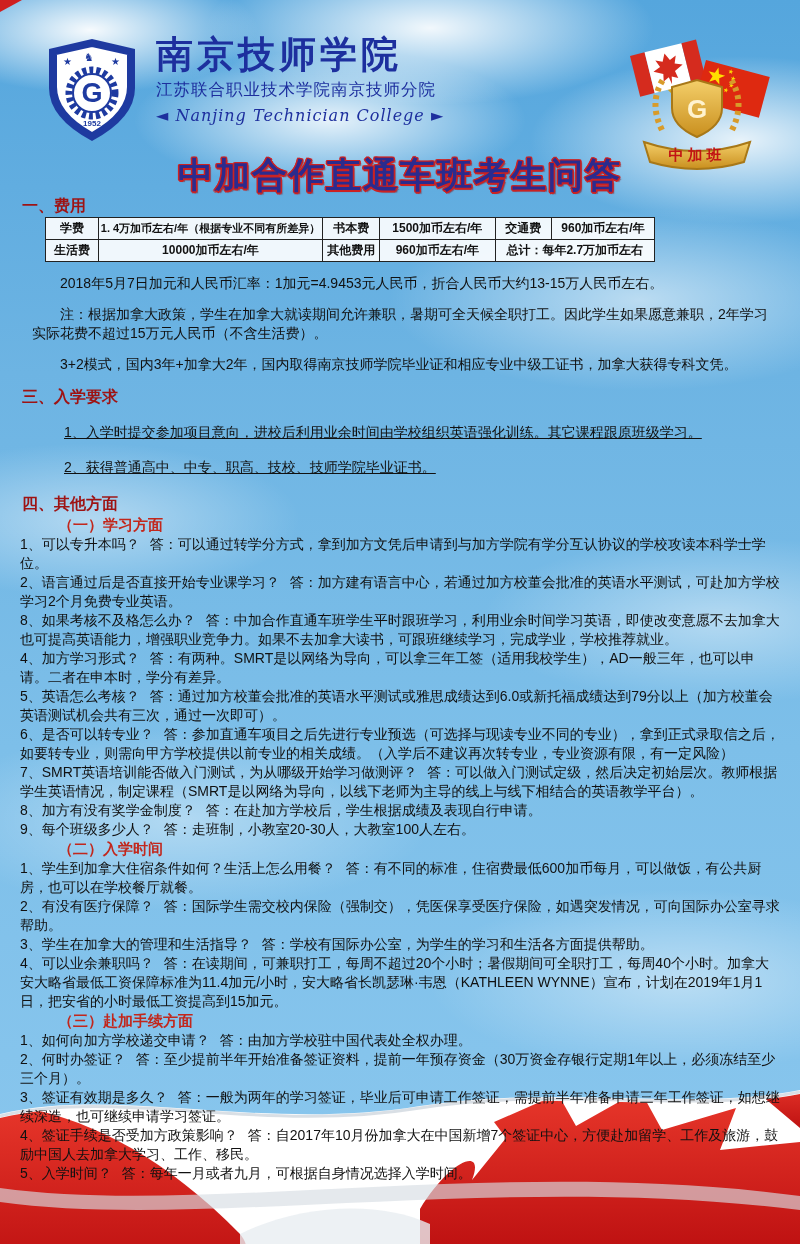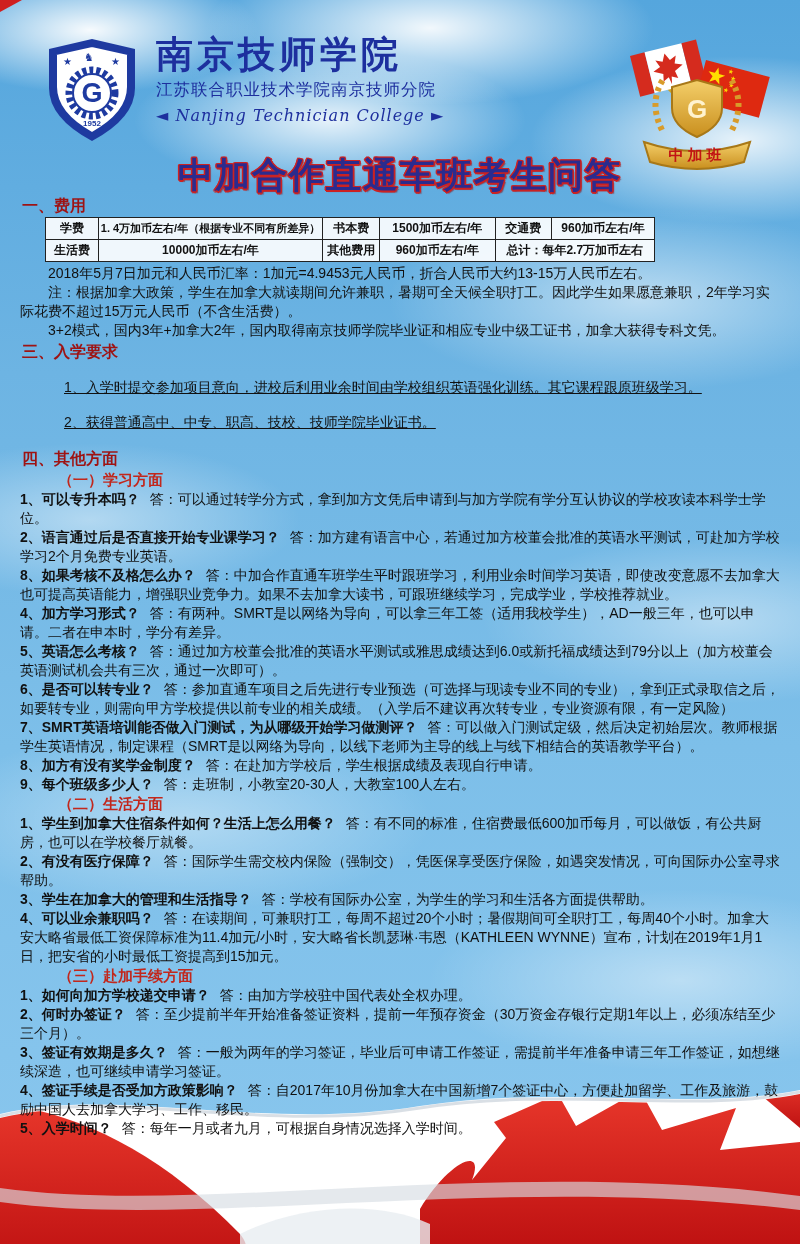--- a/index.html
+++ b/index.html
@@ -37,24 +37,24 @@
                 -1px -1px #cc2222,1px 1px #cc2222,-1px 1px #cc2222,1px -1px #cc2222,2px 2px 1px rgba(140,0,0,.5); }
 
   
   .content { position:absolute; top:194px; left:20px; width:760px; font-size:14px; line-height:19px; z-index:2; }
   .sec-h   { color:#9e1313; font-size:16px; font-weight:bold; line-height:21px; margin:1px 0 1px 2px; }
   .sub-h   { color:#c2271c; font-size:15px; font-weight:bold; line-height:20px; padding-left:38px; }
   .fee-table { border-collapse:collapse; width:610px; margin:1px 0 2px 25px;
                background:rgba(255,255,255,.9); font-size:12px; font-weight:bold; }
   .fee-table td { border:1.5px solid #222; text-align:center; padding:1px 2px; height:17px; white-space:nowrap; }
   .fee-table .small { font-size:11px; }
-  p.ind  { margin:0; text-indent:2em; }
+  p.ind  { margin:12px; text-indent:2em; }
   p.item { margin:16px; text-indent:2em;text-decoration:underline; }
   p.qa   { margin:0; }
-  .q  { font-weight:bold;margin-top:47px; }
+  .q  { font-weight:normal;margin-top:47px; }
   .ans{ margin-left:10px; }
 
   
   .footer-flag { position:absolute; left:0; bottom:0; width:800px; height:160px; z-index:1; }
 </style>
 </head>
 <body>
 
 <div class="page">
   <div class="corner-wedge"></div>
@@ -156,21 +156,21 @@
     <p class="qa"><span class="q">1、可以专升本吗？</span><span class="ans">答：可以通过转学分方式，拿到加方文凭后申请到与加方学院有学分互认协议的学校攻读本科学士学位。</span></p>
     <p class="qa"><span class="q">2、语言通过后是否直接开始专业课学习？</span><span class="ans">答：加方建有语言中心，若通过加方校董会批准的英语水平测试，可赴加方学校学习2个月免费专业英语。</span></p>
     <p class="qa"><span class="q">8、如果考核不及格怎么办？</span><span class="ans">答：中加合作直通车班学生平时跟班学习，利用业余时间学习英语，即使改变意愿不去加拿大也可提高英语能力，增强职业竞争力。如果不去加拿大读书，可跟班继续学习，完成学业，学校推荐就业。</span></p>
     <p class="qa"><span class="q">4、加方学习形式？</span><span class="ans">答：有两种。SMRT是以网络为导向，可以拿三年工签（适用我校学生），AD一般三年，也可以申请。二者在申本时，学分有差异。</span></p>
     <p class="qa"><span class="q">5、英语怎么考核？</span><span class="ans">答：通过加方校董会批准的英语水平测试或雅思成绩达到6.0或新托福成绩达到79分以上（加方校董会英语测试机会共有三次，通过一次即可）。</span></p>
     <p class="qa"><span class="q">6、是否可以转专业？</span><span class="ans">答：参加直通车项目之后先进行专业预选（可选择与现读专业不同的专业），拿到正式录取信之后，如要转专业，则需向甲方学校提供以前专业的相关成绩。（入学后不建议再次转专业，专业资源有限，有一定风险）</span></p>
     <p class="qa"><span class="q">7、SMRT英语培训能否做入门测试，为从哪级开始学习做测评？</span><span class="ans">答：可以做入门测试定级，然后决定初始层次。教师根据学生英语情况，制定课程（SMRT是以网络为导向，以线下老师为主导的线上与线下相结合的英语教学平台）。</span></p>
     <p class="qa"><span class="q">8、加方有没有奖学金制度？</span><span class="ans">答：在赴加方学校后，学生根据成绩及表现自行申请。</span></p>
     <p class="qa"><span class="q">9、每个班级多少人？</span><span class="ans">答：走班制，小教室20-30人，大教室100人左右。</span></p>
 
-    <div class="sub-h">（二）生活方面</div>
+    <div class="sub-h">（二）入学时间</div>
     <p class="qa"><span class="q">1、学生到加拿大住宿条件如何？生活上怎么用餐？</span><span class="ans">答：有不同的标准，住宿费最低600加币每月，可以做饭，有公共厨房，也可以在学校餐厅就餐。</span></p>
     <p class="qa"><span class="q">2、有没有医疗保障？</span><span class="ans">答：国际学生需交校内保险（强制交），凭医保享受医疗保险，如遇突发情况，可向国际办公室寻求帮助。</span></p>
     <p class="qa"><span class="q">3、学生在加拿大的管理和生活指导？</span><span class="ans">答：学校有国际办公室，为学生的学习和生活各方面提供帮助。</span></p>
     <p class="qa"><span class="q">4、可以业余兼职吗？</span><span class="ans">答：在读期间，可兼职打工，每周不超过20个小时；暑假期间可全职打工，每周40个小时。加拿大安大略省最低工资保障标准为11.4加元/小时，安大略省长凯瑟琳·韦恩（KATHLEEN WYNNE）宣布，计划在2019年1月1日，把安省的小时最低工资提高到15加元。</span></p>
 
     <div class="sub-h">（三）赴加手续方面</div>
     <p class="qa"><span class="q">1、如何向加方学校递交申请？</span><span class="ans">答：由加方学校驻中国代表处全权办理。</span></p>
     <p class="qa"><span class="q">2、何时办签证？</span><span class="ans">答：至少提前半年开始准备签证资料，提前一年预存资金（30万资金存银行定期1年以上，必须冻结至少三个月）。</span></p>
     <p class="qa"><span class="q">3、签证有效期是多久？</span><span class="ans">答：一般为两年的学习签证，毕业后可申请工作签证，需提前半年准备申请三年工作签证，如想继续深造，也可继续申请学习签证。</span></p>
     <p class="qa"><span class="q">4、签证手续是否受加方政策影响？</span><span class="ans">答：自2017年10月份加拿大在中国新增7个签证中心，方便赴加留学、工作及旅游，鼓励中国人去加拿大学习、工作、移民。</span></p>

